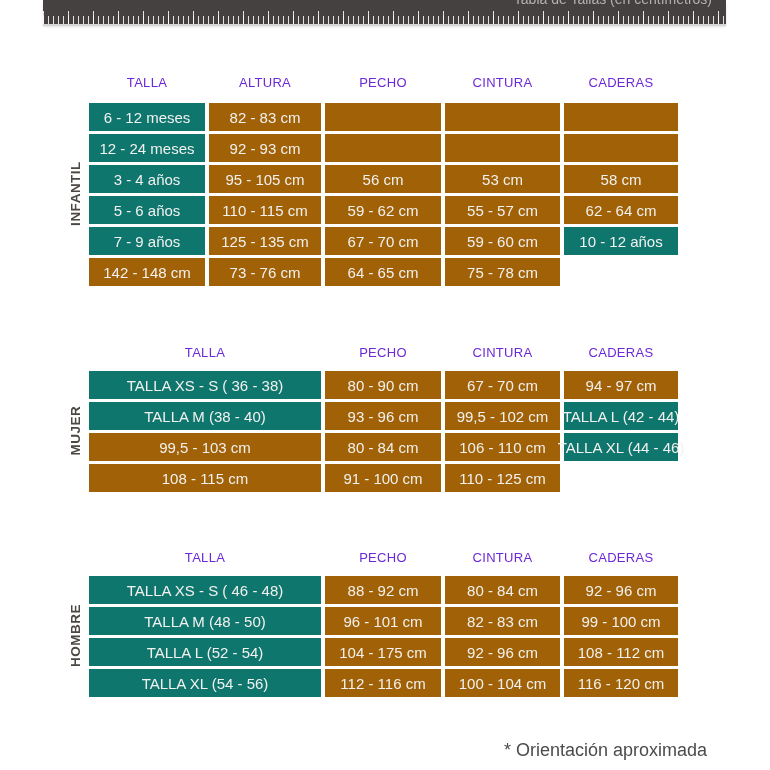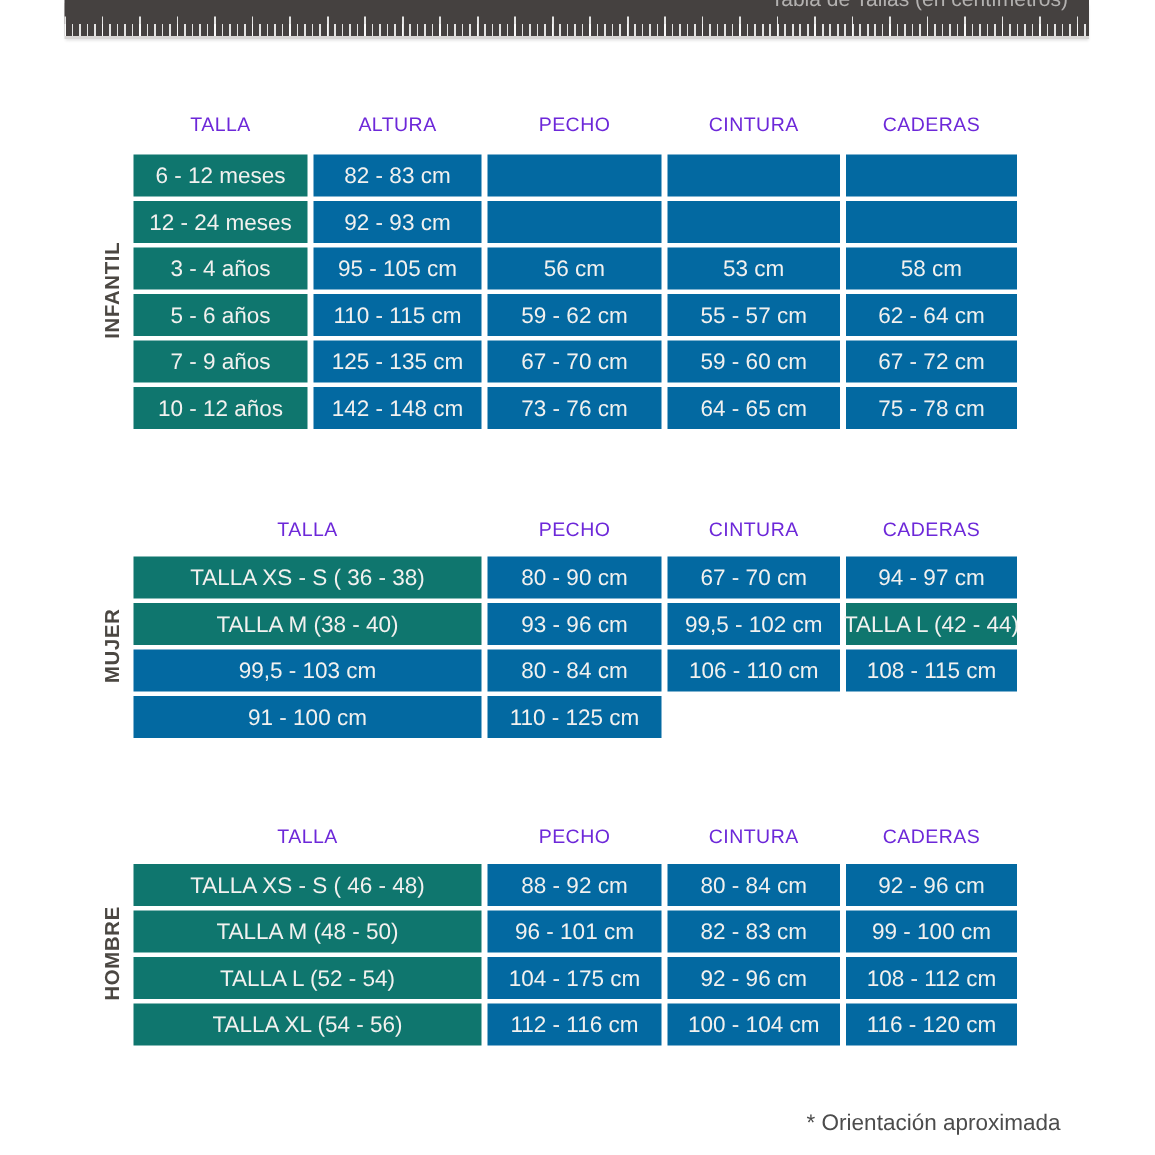--- a/index.html
+++ b/index.html
@@ -30,34 +30,34 @@
   }
   
   .grid5,.grid4{position:absolute;left:89px;display:grid;gap:3px 4px;}
   .grid5{grid-template-columns:116px 112px 116px 115px 114px;}
   .grid4{grid-template-columns:232px 116px 115px 114px;}
   .cell{
     height:28px;display:flex;align-items:center;justify-content:center;
     font-size:15px;color:#f2f1ef;white-space:nowrap;
   }
   .c-dark{background:#0f766e;}
-  .c-light{background:#0369a1;}
+  .c-light{background:#a16207;}
   .hdr{
     height:16px;display:flex;align-items:flex-end;justify-content:center;
     font-size:13px;color:#6d28d9;letter-spacing:0.3px;
   }
   .vlabel{
     position:absolute;left:40px;width:70px;text-align:center;
     transform:rotate(-90deg);
     font-size:13.5px;font-weight:bold;color:#4b4742;letter-spacing:0.5px;
     white-space:nowrap;
   }
   .footnote{
     position:absolute;top:740px;right:63px;
-    font-size:15px;color:#4c4c4c;
+    font-size:18px;color:#4c4c4c;
   }
 </style>
 </head>
 <body>
 
 <div class="ruler">
   <div class="ruler-title">Tabla de Tallas (en centímetros)</div>
   <div class="ticks-minor"></div>
   <div class="ticks-major"></div>
 </div>
@@ -94,21 +94,20 @@
   <div class="cell c-dark">5 - 6 años</div>
   <div class="cell c-light">110 - 115 cm</div>
   <div class="cell c-light">59 - 62 cm</div>
   <div class="cell c-light">55 - 57 cm</div>
   <div class="cell c-light">62 - 64 cm</div>
 
   <div class="cell c-dark">7 - 9 años</div>
   <div class="cell c-light">125 - 135 cm</div>
   <div class="cell c-light">67 - 70 cm</div>
   <div class="cell c-light">59 - 60 cm</div>
-  <div class="cell c-light">67 - 72 cm</div>
 
   <div class="cell c-dark">10 - 12 años</div>
   <div class="cell c-light">142 - 148 cm</div>
   <div class="cell c-light">73 - 76 cm</div>
   <div class="cell c-light">64 - 65 cm</div>
   <div class="cell c-light">75 - 78 cm</div>
 </div>
 
 <div class="vlabel" style="top:423px;">MUJER</div>
 
@@ -127,20 +126,21 @@
 
   <div class="cell c-dark">TALLA M (38 - 40)</div>
   <div class="cell c-light">93 - 96 cm</div>
   <div class="cell c-light">99,5 - 102 cm</div>
 
   <div class="cell c-dark">TALLA L (42 - 44)</div>
   <div class="cell c-light">99,5 - 103 cm</div>
   <div class="cell c-light">80 - 84 cm</div>
   <div class="cell c-light">106 - 110 cm</div>
 
+  <div class="cell c-dark">TALLA XL (44 - 46)</div>
   <div class="cell c-light">108 - 115 cm</div>
   <div class="cell c-light">91 - 100 cm</div>
   <div class="cell c-light">110 - 125 cm</div>
 </div>
 
 <div class="vlabel" style="top:628px;">HOMBRE</div>
 
 <div class="grid4" style="top:549px;">
   <div class="hdr">TALLA</div>
   <div class="hdr">PECHO</div>

